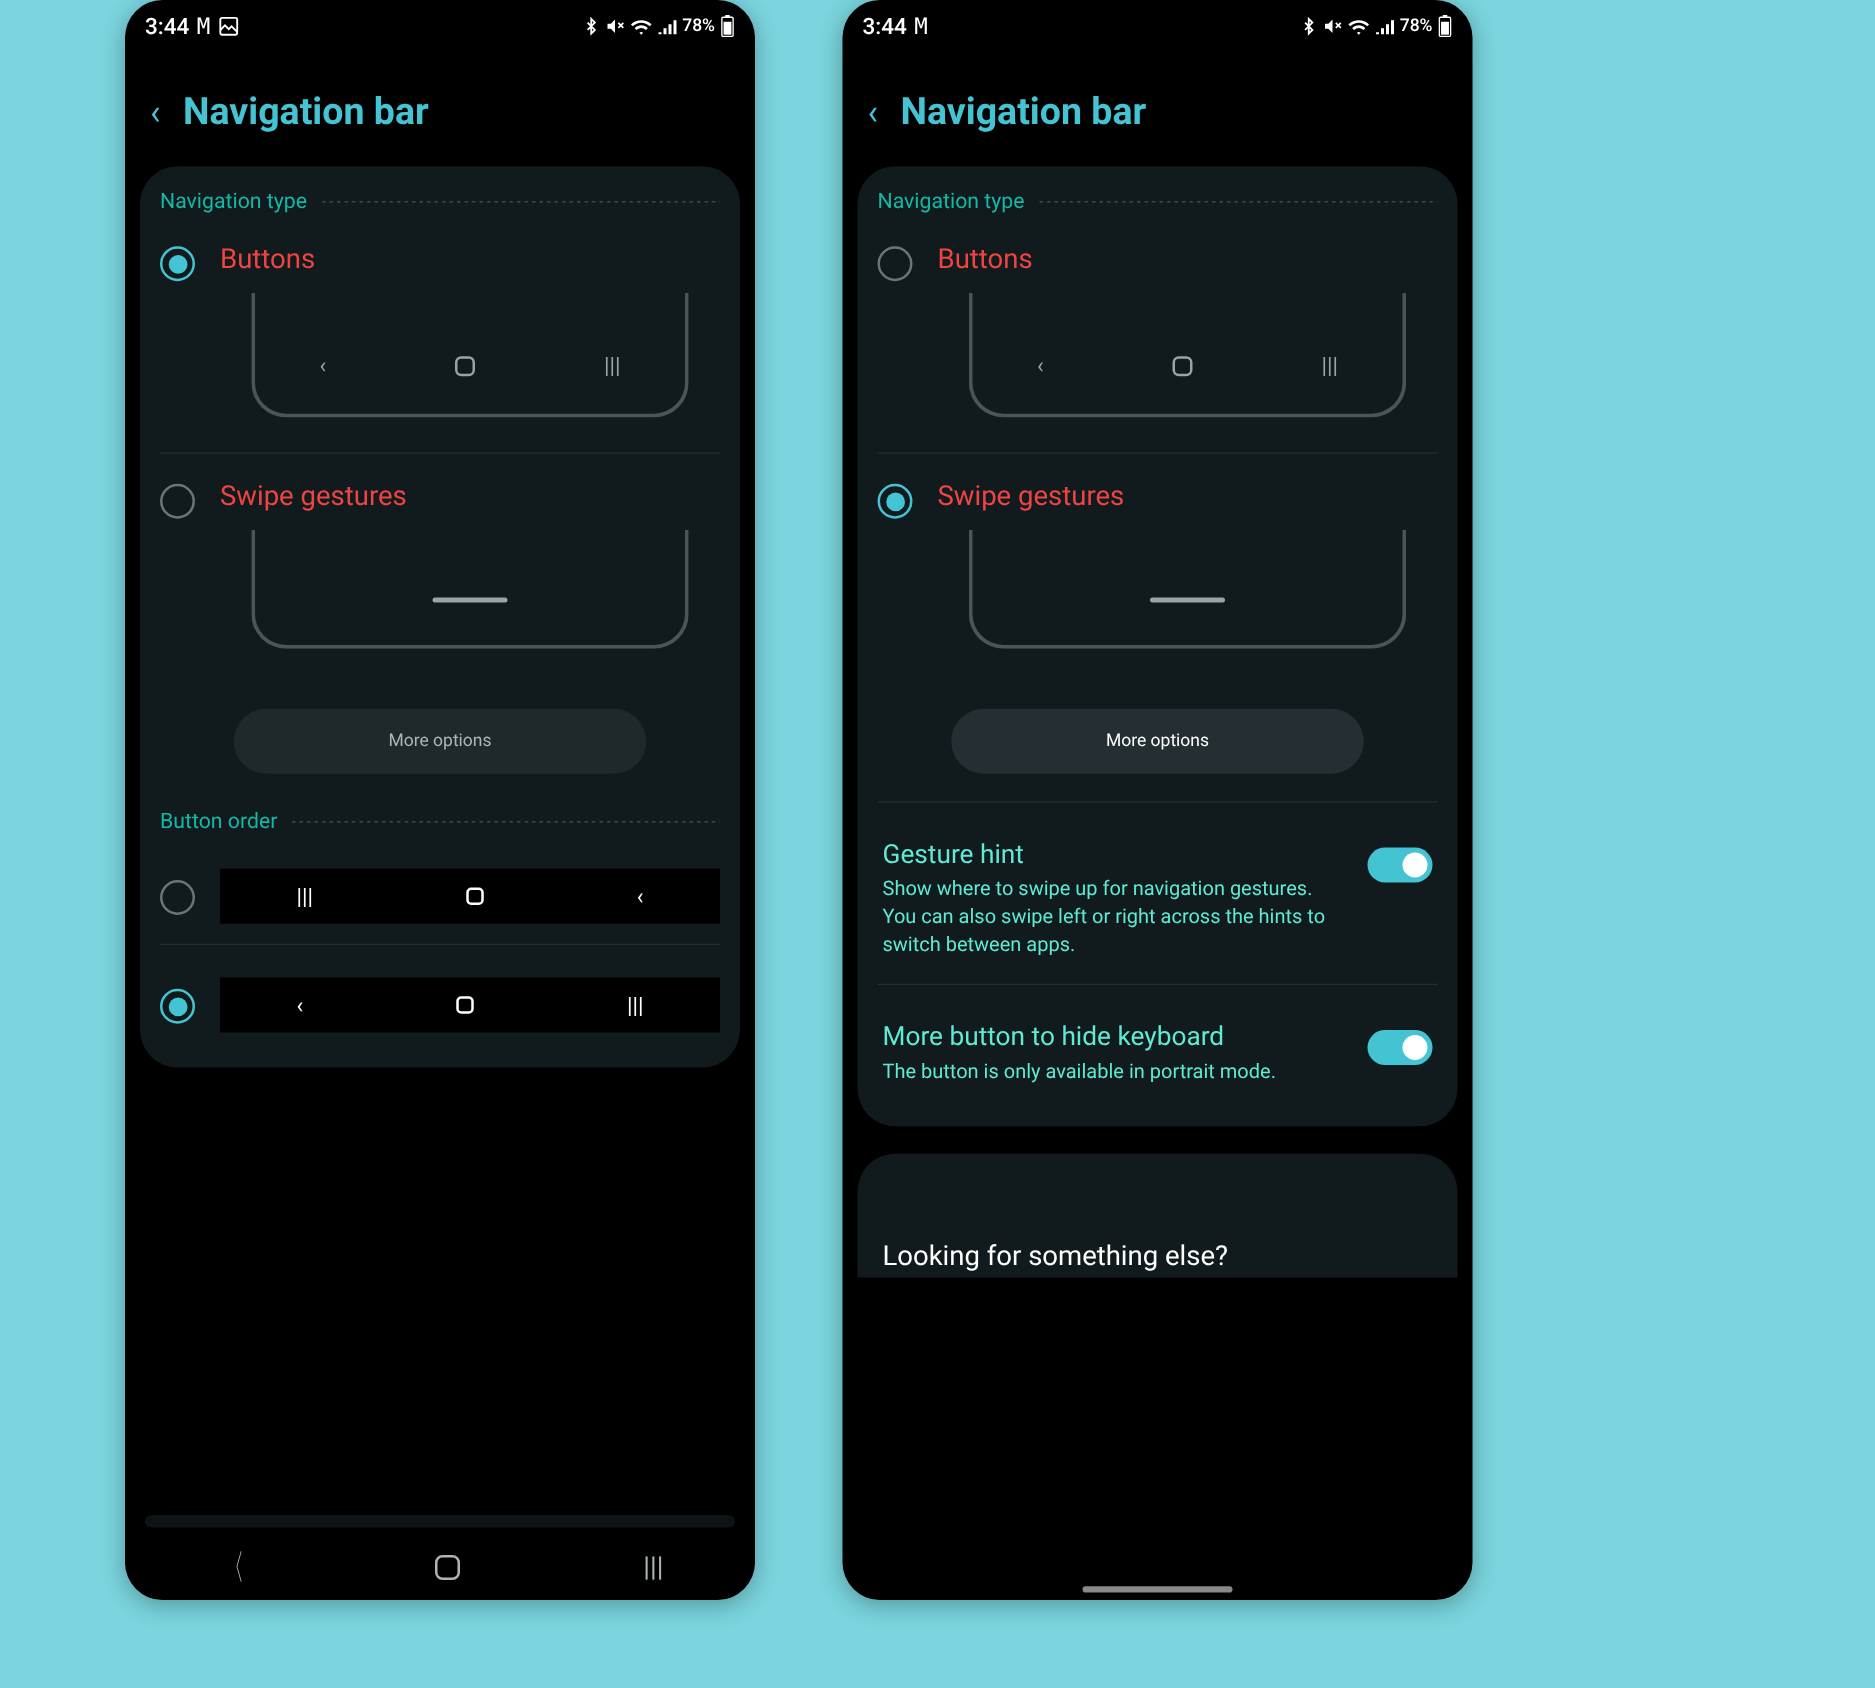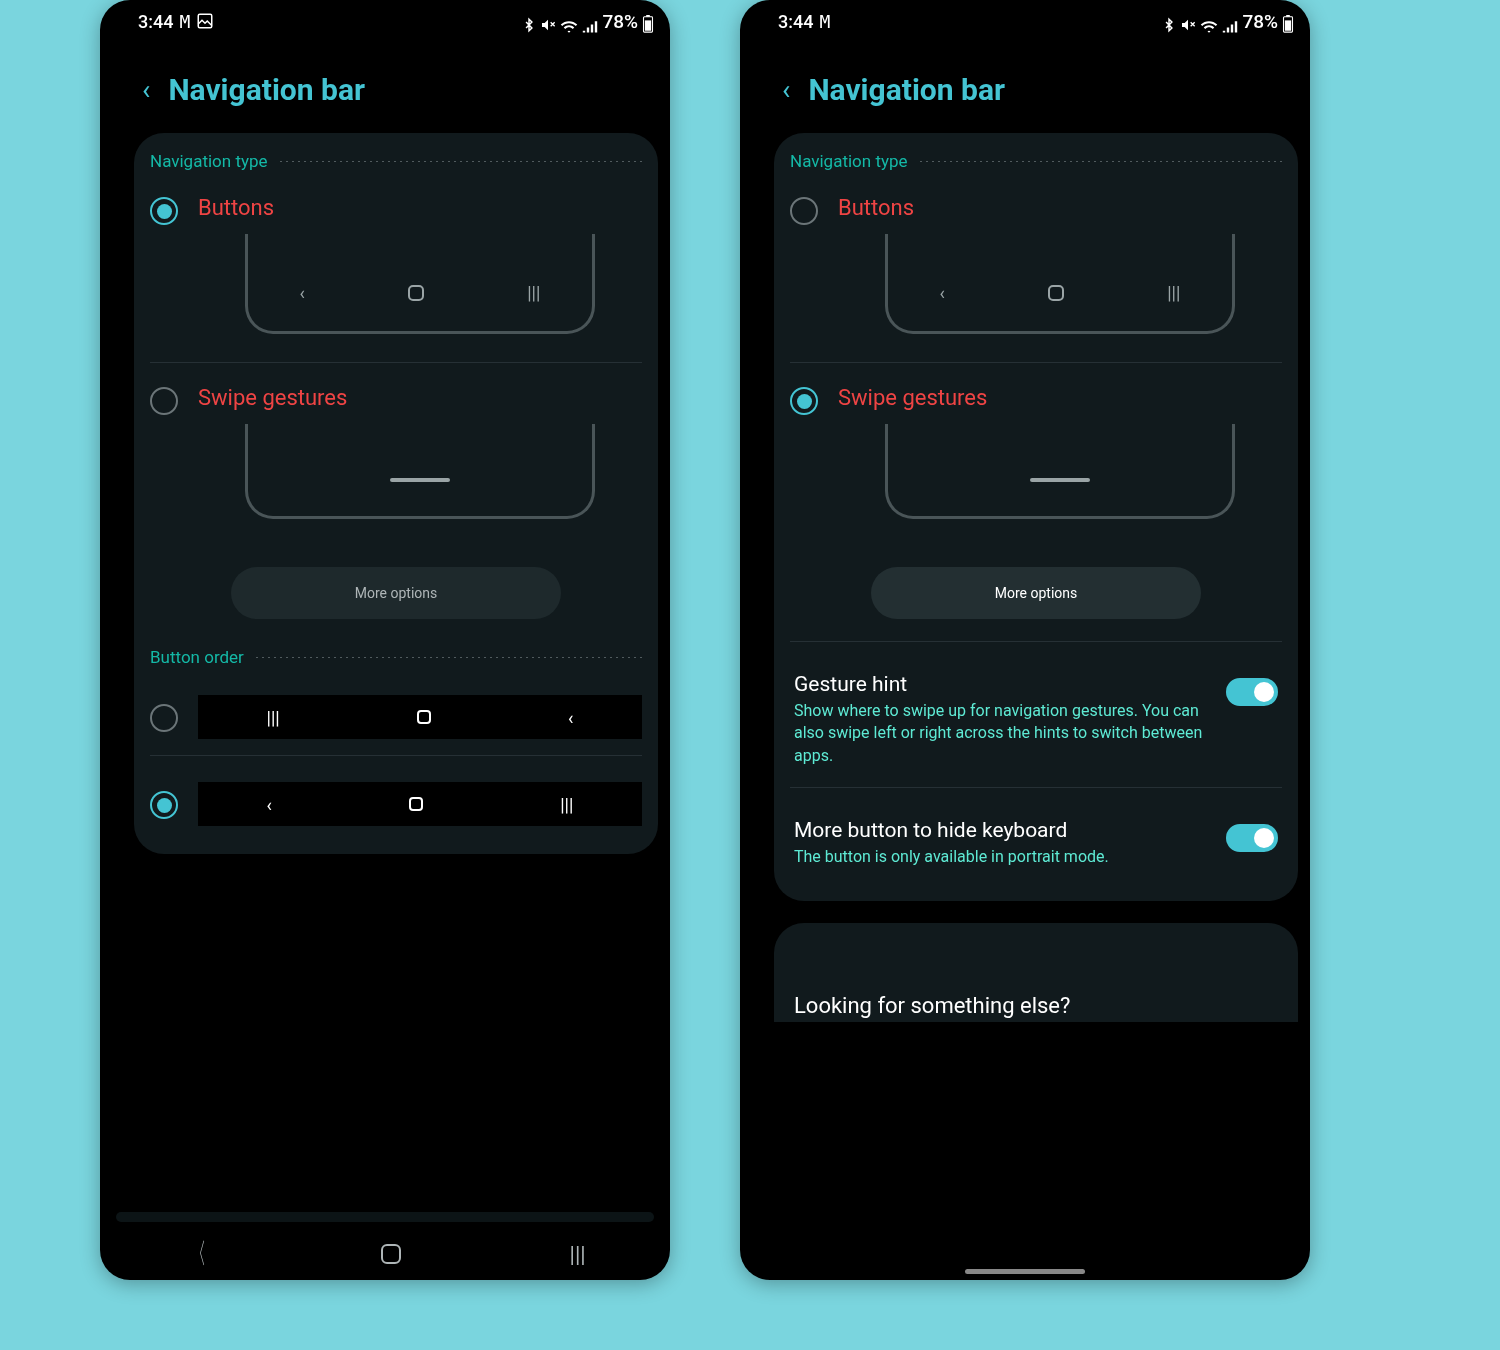--- a/index.html
+++ b/index.html
@@ -8,43 +8,42 @@
     font-family: -apple-system, BlinkMacSystemFont, "Segoe UI", Roboto, sans-serif;
     width: 1500px;
     height: 1350px;
     overflow: hidden;
     display: flex;
     gap: 70px;
     padding: 0 100px;
     align-items: flex-start;
   }
   .phone {
-    width: 570px;
+    width: 504px;
     height: 1280px;
     background: #000;
     border-radius: 30px;
     overflow: hidden;
     position: relative;
     color: #fff;
     display: flex;
     flex-direction: column;
     box-shadow: 0 4px 20px rgba(0,0,0,0.3);
-    padding-left: 22px;
   }
   .statusbar {
     height: 42px;
     display: flex;
     align-items: center;
     justify-content: space-between;
     padding: 0 16px;
     font-size: 18px;
     font-weight: 500;
   }
   .statusbar .left { display:flex; align-items:center; gap:6px; }
-  .statusbar .right { display:flex; align-items:flex-end; gap:4px; font-size:19px; }
+  .statusbar .right { display:flex; align-items:center; gap:4px; font-size:14px; }
   .header {
     display: flex;
     align-items: center;
     gap: 18px;
     padding: 30px 20px 26px 20px;
   }
   .back-chevron { color:#44c4d3; font-size:28px; line-height:1; }
   .title { color:#44c4d3; font-size:30px; font-weight:700; }
   .card {
     background:#111a1d;
@@ -95,21 +94,21 @@
   }
   .order-bar {
     flex:1; background:#000; height:44px; display:flex;
     align-items:center; justify-content:space-around; color:#fff; font-size:18px;
   }
   .toggle-row {
     display:flex; align-items:flex-start; gap:16px;
     padding: 14px 4px;
   }
   .toggle-row .tr-body { flex:1; }
-  .toggle-row .tr-title { font-size:21px; color:#ffffff; margin-bottom:4px; }
+  .toggle-row .tr-title { font-size:21px; color:#5eead4; margin-bottom:4px; }
   .toggle-row .tr-desc { font-size:16px; color:#5eead4; line-height:1.4; }
   .switch {
     width:52px; height:28px; background:#44c4d3; border-radius:14px; position:relative; flex:none; margin-top:6px;
   }
   .switch::after {
     content:""; position:absolute; right:4px; top:4px; width:20px; height:20px;
     background:#fff; border-radius:50%;
   }
   .sys-nav {
     position:absolute; bottom:0; left:0; right:0; height:52px;

